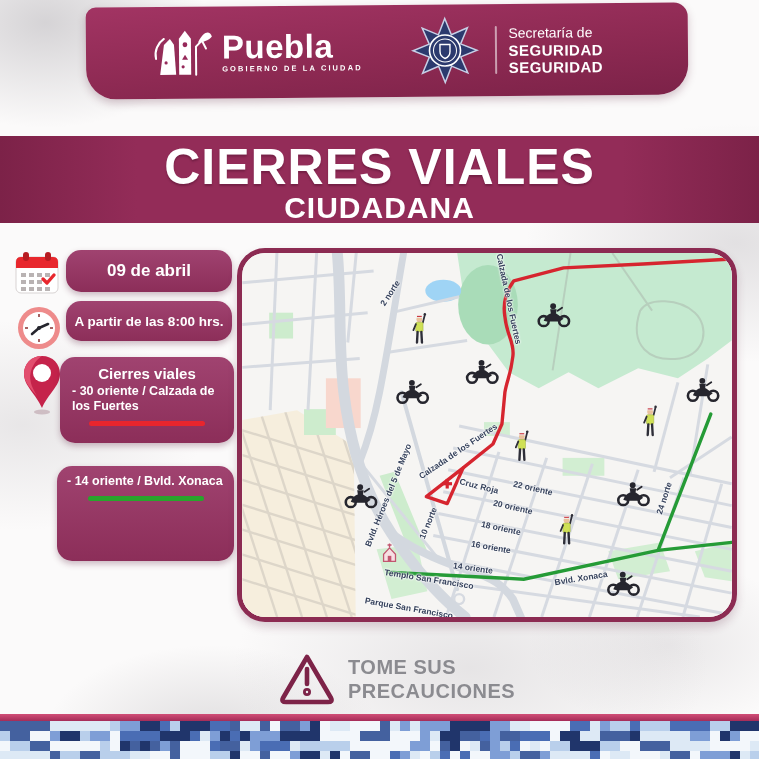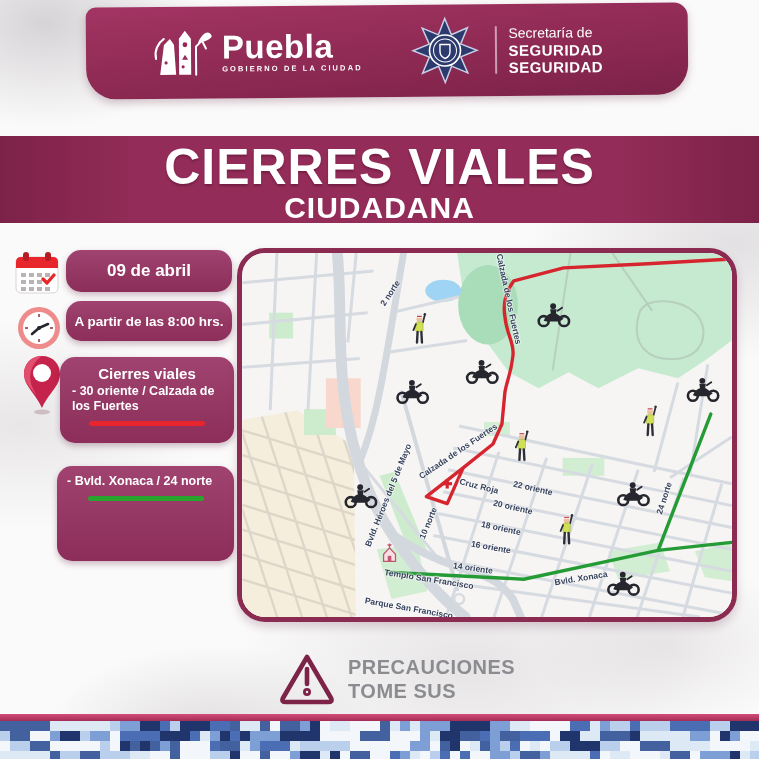--- a/index.html
+++ b/index.html
@@ -155,21 +155,21 @@
   </div>
   <div class="badge badge-time">
     <span>A partir de las 8:00 hrs.</span>
   </div>
   <div class="badge badge-closures">
     <div class="badge-title">Cierres viales</div>
     <div class="badge-item">- 30 oriente / Calzada de los Fuertes</div>
     <div class="route-line" id="closure-line" style="background: rgb(232, 37, 45);"></div>
   </div>
   <div class="badge badge-alt">
-    <div class="badge-item">- Bvld. Xonaca / 24 norte</div>
+    <div class="badge-item">- 14 oriente / Bvld. Xonaca</div>
     <div class="route-line" id="alternate-line" style="background: rgb(40, 164, 44);"></div>
   </div>
 
   <div class="map">
     <svg class="map-art" width="490" height="364" viewBox="0 0 492 366">
       <defs>
         <clipPath id="beige-clip">
             <path d="M0,168 L55,158 L112,194 L114,366 L0,366 Z"></path>
           </clipPath>
         <symbol id="sym-officer" width="20" height="36" viewBox="0 0 20 36">
@@ -324,22 +324,22 @@
       </div>
   </div>
 
   <div class="warning">
     <svg width="58" height="54" viewBox="0 0 58 54">
       <path d="M29,5 L53,46 Q55,50 50,50 L8,50 Q3,50 5,46 Z" fill="none" stroke="#7d2348" stroke-width="4.6" stroke-linejoin="round"></path>
       <line x1="29" y1="17" x2="29" y2="32" stroke="#7d2348" stroke-width="4.6" stroke-linecap="round"></line>
       <circle cx="29" cy="40" r="2.6" fill="none" stroke="#7d2348" stroke-width="2.8"></circle>
     </svg>
     <div class="warning-text">
+      <div>TOME SUS</div>
       <div>PRECAUCIONES</div>
-      <div>TOME SUS</div>
     </div>
   </div>
 
   <div class="footer-rule"></div>
   <div class="camo" id="camo-strip">
       <div style="background: rgb(68, 97, 159);"></div>
       <div style="background: rgb(68, 97, 159);"></div>
       <div style="background: rgb(68, 97, 159);"></div>
       <div style="background: rgb(68, 97, 159);"></div>
       <div style="background: rgb(68, 97, 159);"></div>

